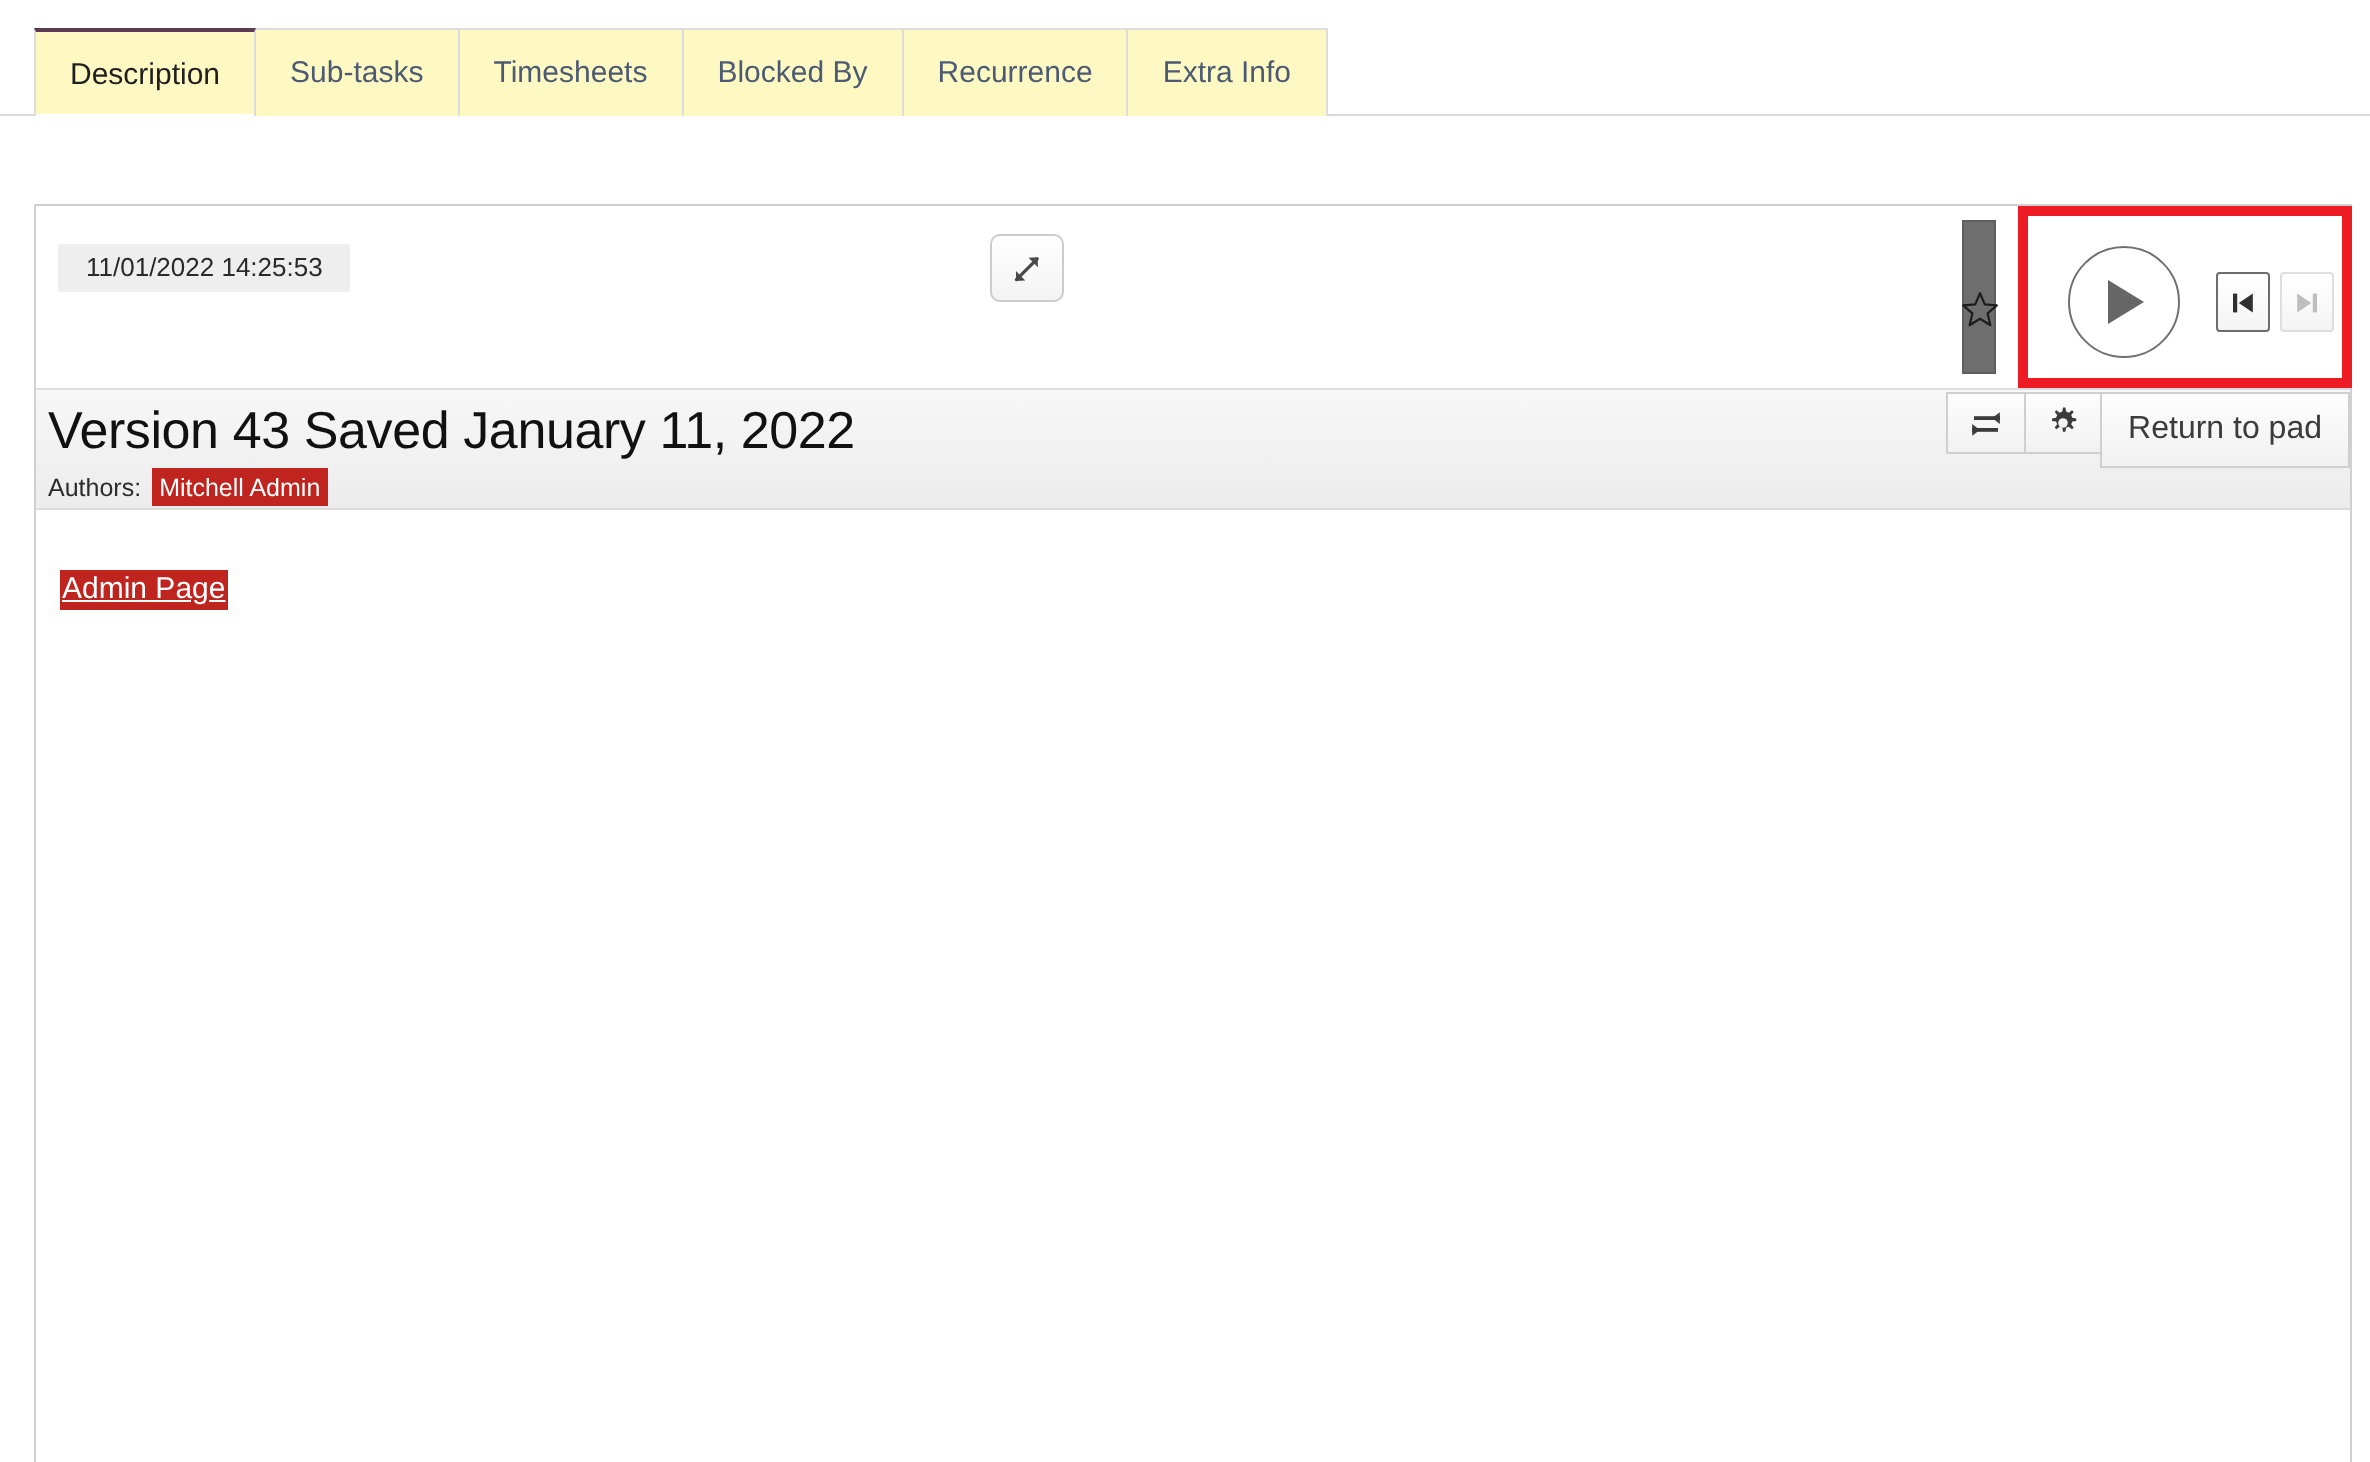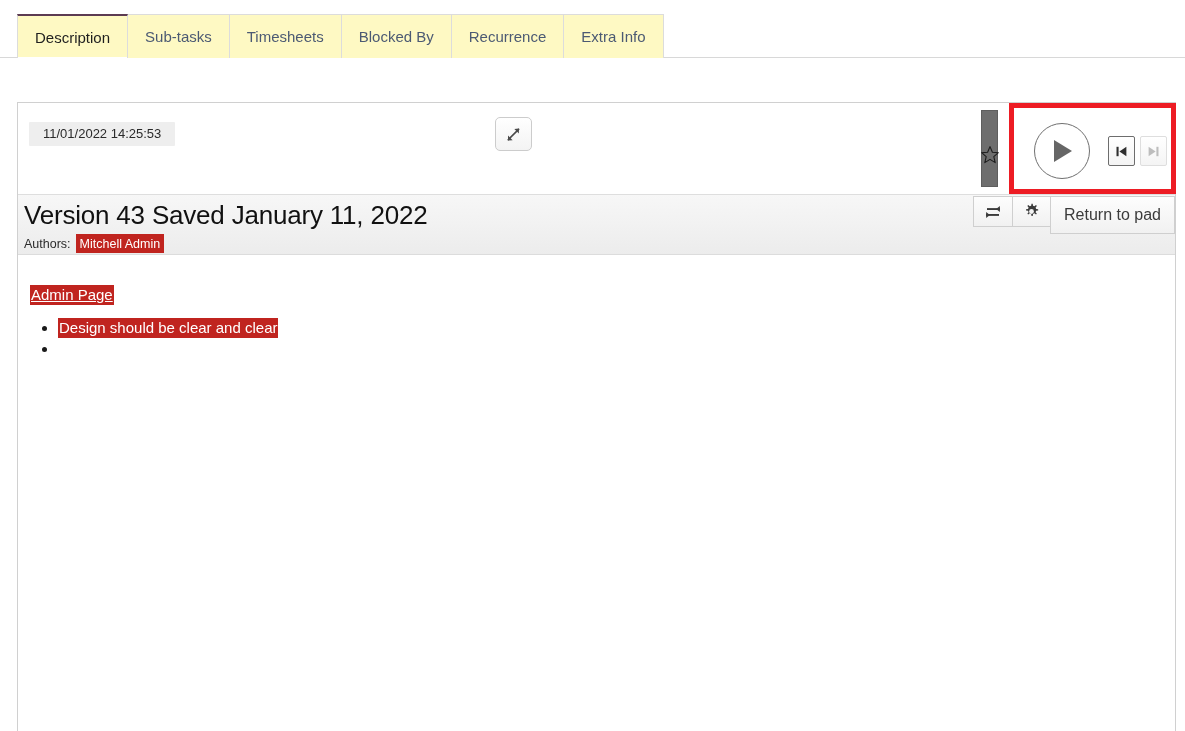--- a/index.html
+++ b/index.html
@@ -400,23 +400,15 @@
       <div class="band-btn">
         <span>Return to pad</span>
       </div>
     </div>
   </div>
 
   <div class="doc-body">
     <p class="cover-line">
       <span class="hl">Admin Page</span>
     </p>
-    <ul class="doc-list">
-      <li>
-        <span class="hl">Design should be clear and clear</span>
-      </li>
-      <li class="empty">
-        <span></span>
-      </li>
-    </ul>
   </div>
 
 </div>
 
 </body></html>

